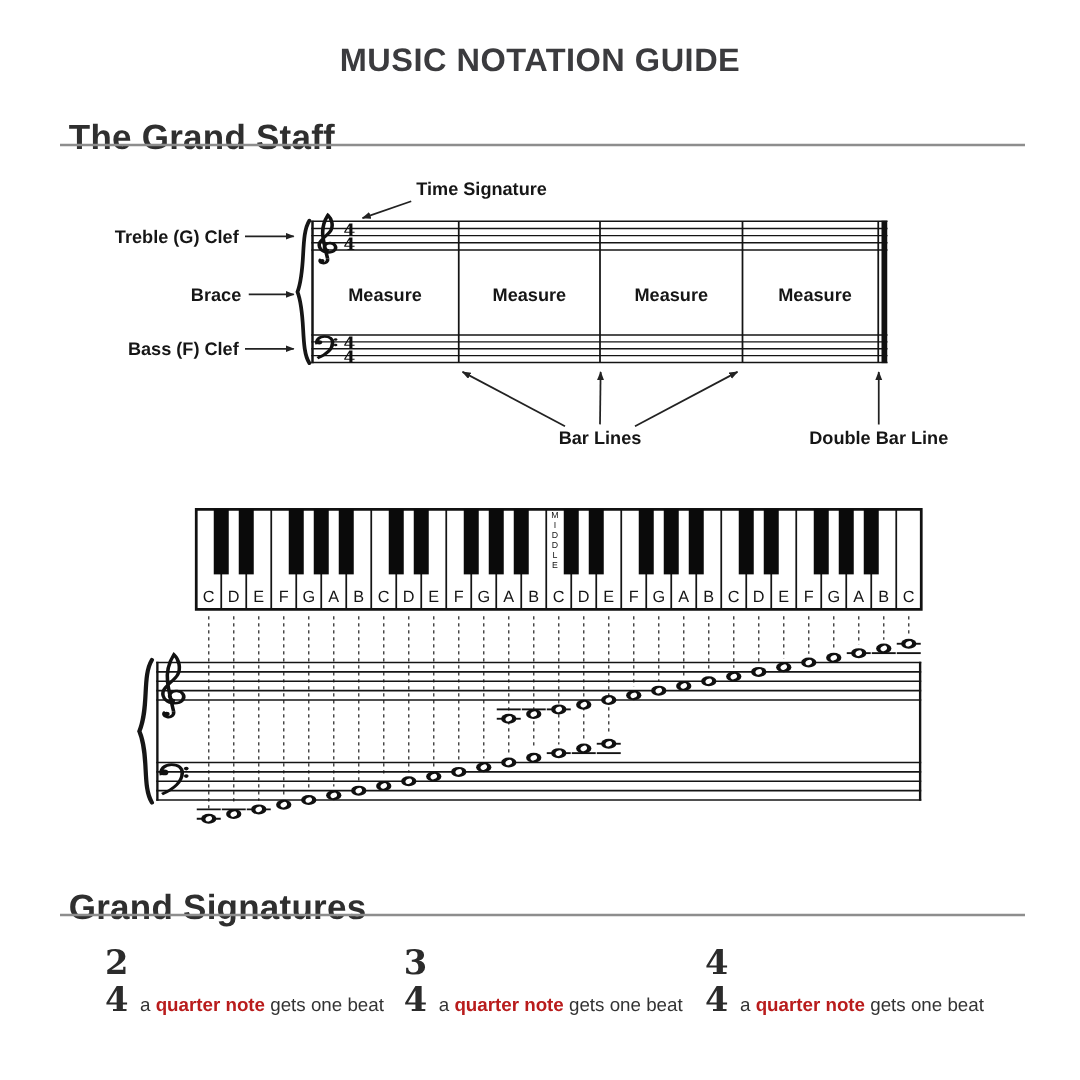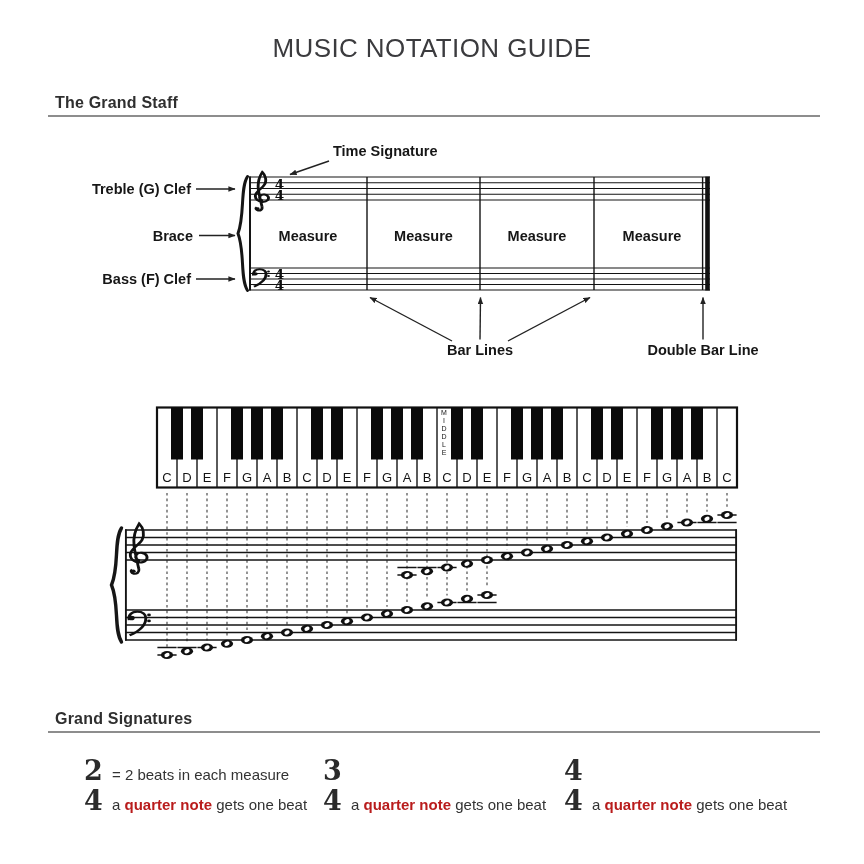--- a/index.html
+++ b/index.html
@@ -1,21 +1,21 @@
 <!DOCTYPE html>
 <html><head>
 <meta charset="utf-8">
 <style>
   html,body{margin:0;padding:0;background:#ffffff;}
   body{width:864px;height:864px;position:relative;overflow:hidden;
        font-family:"Liberation Sans",sans-serif;color:#2c2c2c;}
   .abs{position:absolute;}
-  .page-title{left:0;right:0;top:33px;text-align:center;font-size:26px;font-weight:400;
+  .page-title{left:0;right:0;top:33px;text-align:center;font-size:26px;font-weight:700;
               letter-spacing:.4px;color:#3b3b3e;}
-  .section-heading{left:55px;font-size:16px;font-weight:700;color:#2f2f2f;letter-spacing:.2px;}
+  .section-heading{left:55px;font-size:28px;font-weight:700;color:#2f2f2f;letter-spacing:.2px;}
   .rule{left:48px;width:772px;height:2px;background:#8d8d8d;}
   svg{position:absolute;left:0;width:864px;}
   svg text{font-family:"Liberation Sans",sans-serif;}
   .lbl{font-size:14.5px;font-weight:700;fill:#161616;}
   .keyletter{font-size:13px;fill:#141414;text-anchor:middle;}
   .middlelbl{font-size:7px;fill:#141414;text-anchor:middle;font-weight:400;}
   .tsnum-staff{font-family:"DejaVu Serif",serif;font-size:13.5px;font-weight:700;
                fill:#0f0f0f;text-anchor:middle;}
   .ts-col{position:absolute;top:757px;display:flex;flex-direction:column;gap:3px;}
   .ts-row{display:flex;align-items:baseline;gap:9px;}
@@ -331,21 +331,20 @@
       <ellipse cx="727" cy="515" rx="2.7" ry="2" fill="#ffffff" transform="rotate(-25 727 515)"></ellipse>
     </g>
 </svg>
 
 <div class="abs section-heading" style="top:710px;">Grand Signatures</div>
 <div class="abs rule" style="top:731px;"></div>
 
 <div class="ts-col" style="left:84px;">
   <div class="ts-row">
     <span class="ts-num">2</span>
-    <span class="ts-text">= 2 beats in each measure</span>
   </div>
   <div class="ts-row">
     <span class="ts-num">4</span>
     <span class="ts-text"><span>a </span><b>quarter note</b><span> gets one beat</span></span>
   </div>
 </div>
 
 <div class="ts-col" style="left:323px;">
   <div class="ts-row">
     <span class="ts-num">3</span>

